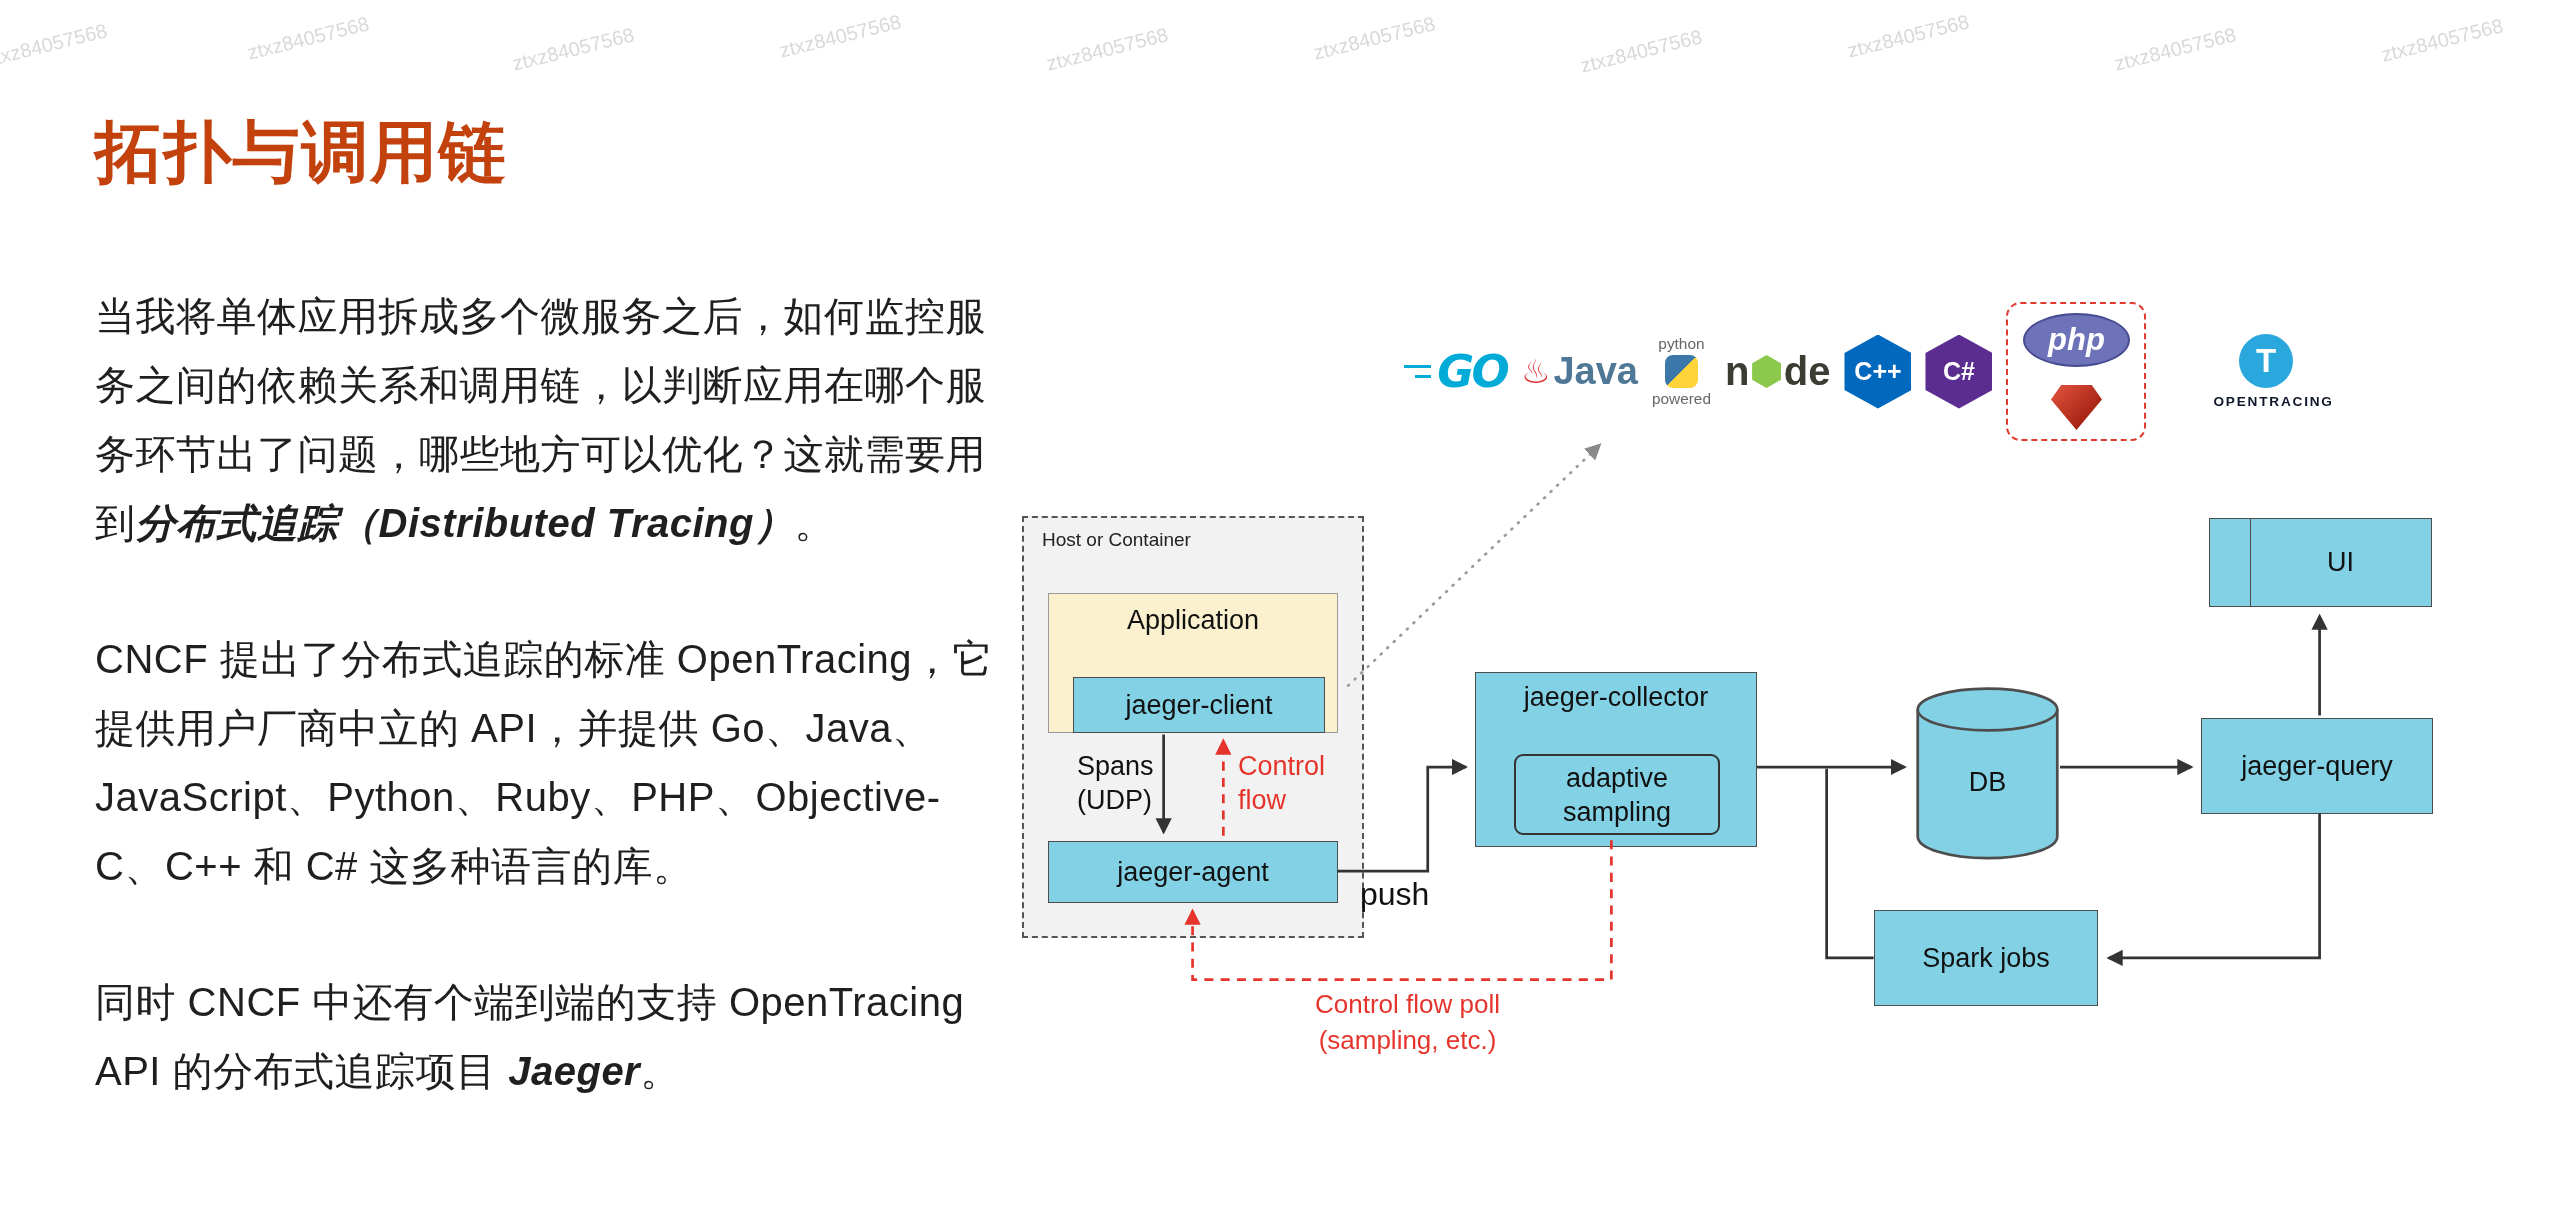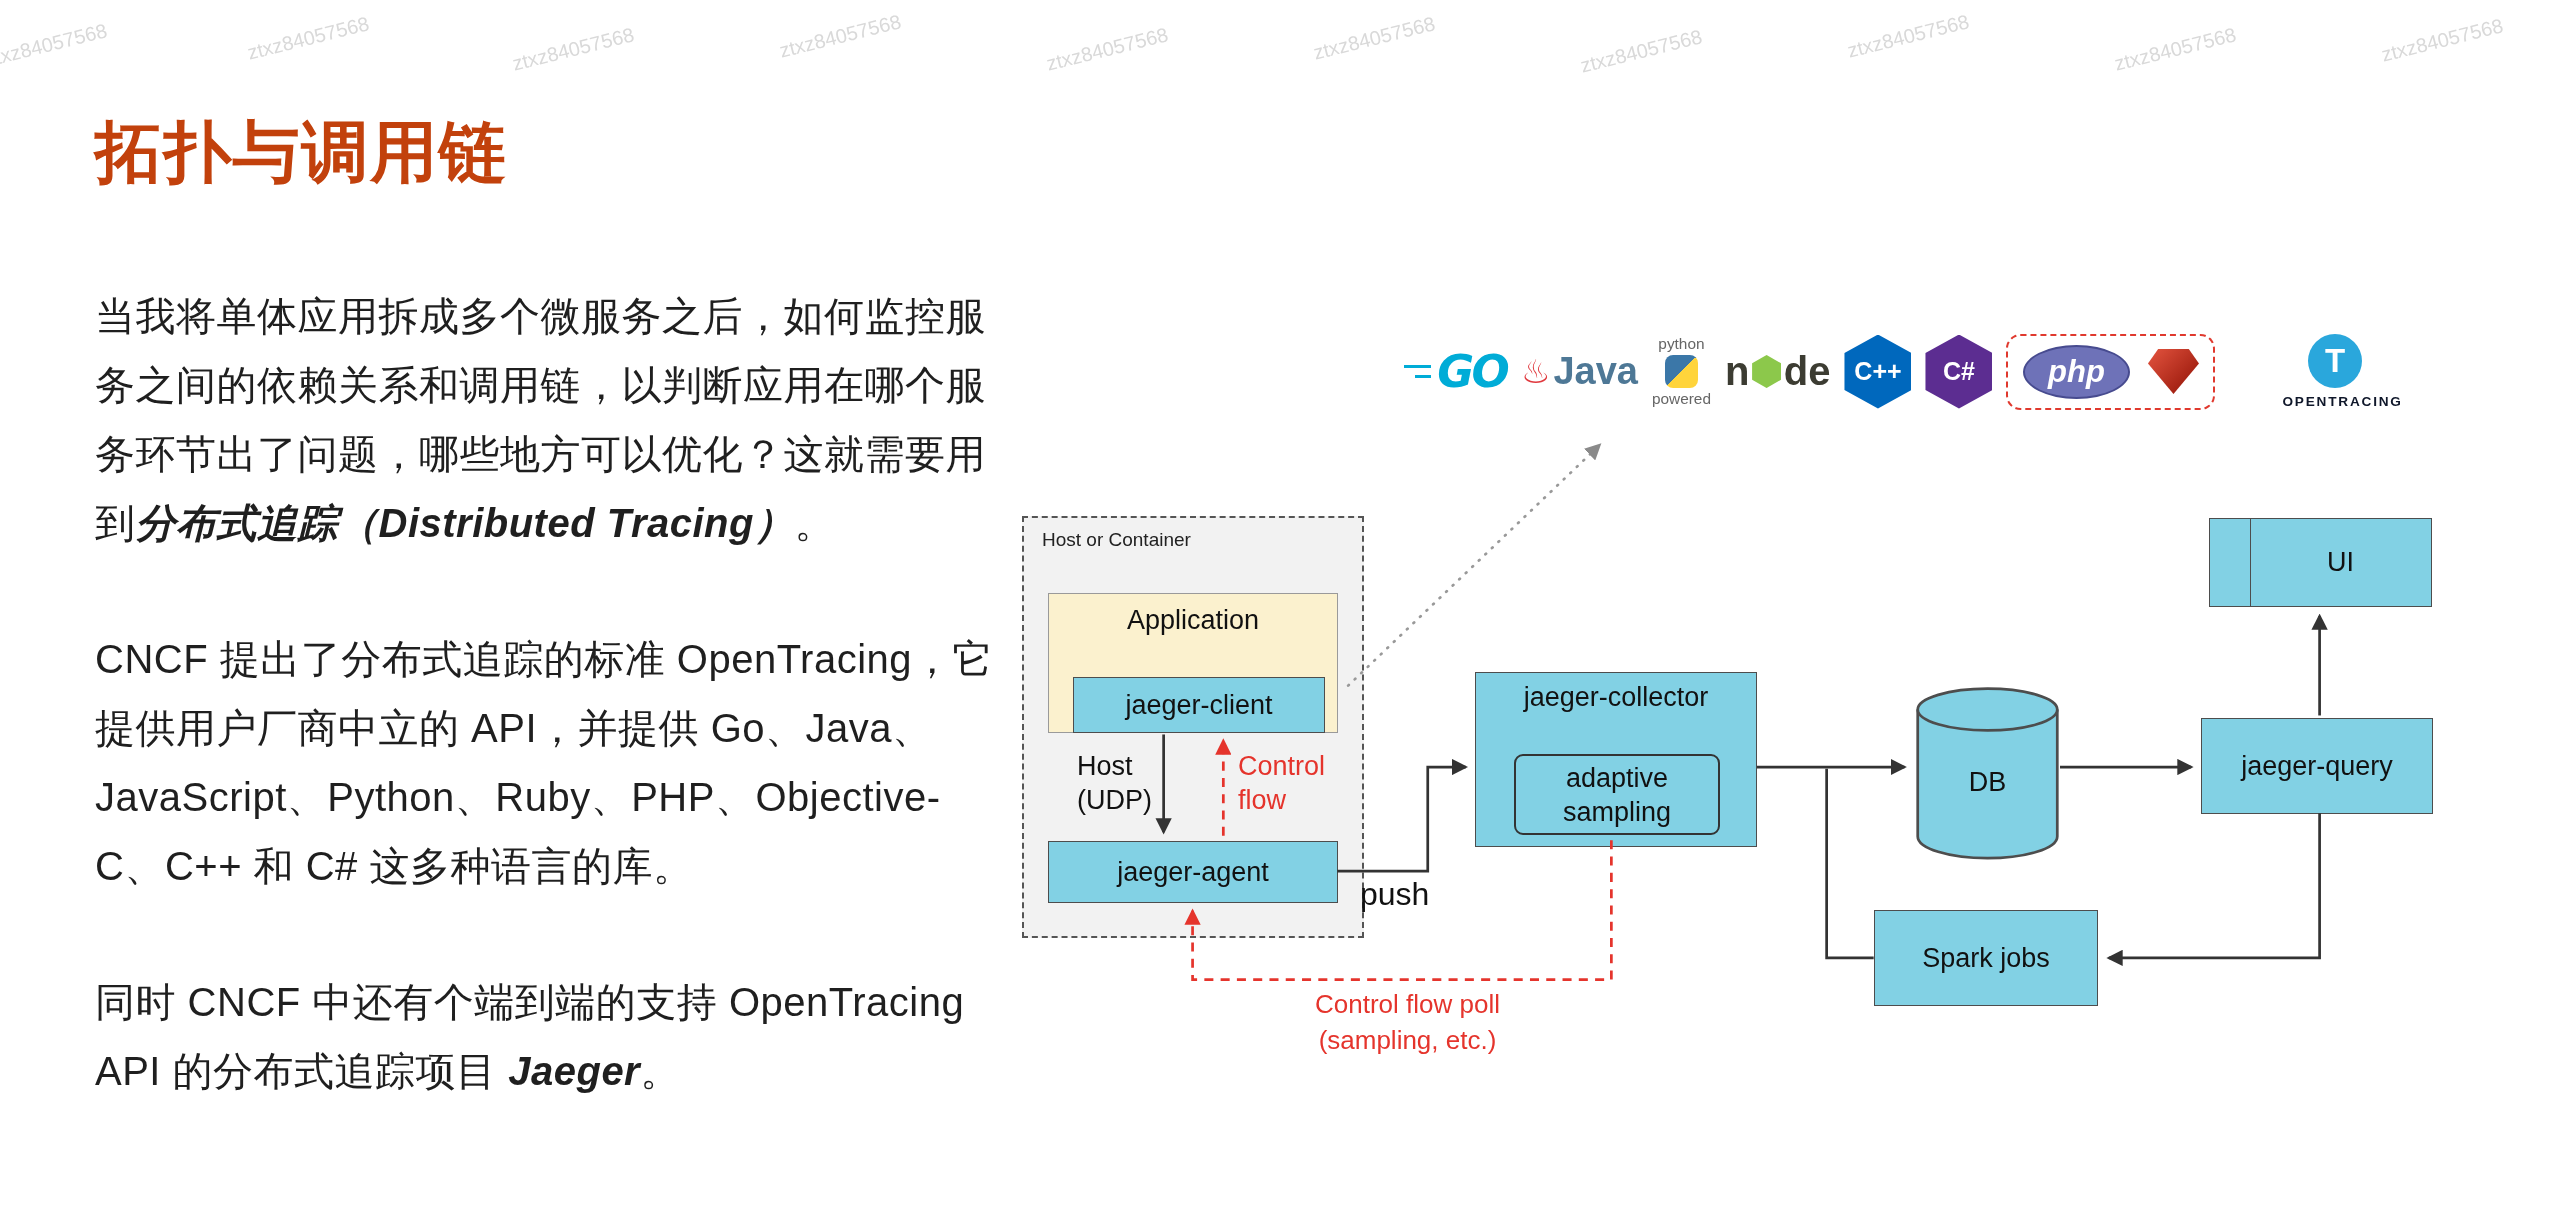--- a/index.html
+++ b/index.html
@@ -159,21 +159,21 @@
     clip-path: polygon(50% 0, 100% 25%, 100% 75%, 50% 100%, 0 75%, 0 25%);
     display: flex; align-items: center; justify-content: center;
     color: #fff; font-weight: bold; font-size: 25px;
   }
   .hex.cpp { background: #0068BD; }
   .hex.cs  { background: #5C2D91; }
 
   .lang-highlight {
     display: flex; align-items: center; gap: 18px;
     padding: 9px 14.5px;
-    border: 2.7px dashed #E0392E; border-radius: 14.5px;
+    border: 2.7px dashed #E0392E; border-radius: 14.5px; flex-direction: column;
   }
   .php-oval {
     width: 107px; height: 54px; border-radius: 50%;
     background: #6E72B8; border: 2.7px solid #474B8F;
     display: flex; align-items: center; justify-content: center;
     color: #fff; font-style: italic; font-weight: bold; font-size: 31px;
   }
   .ruby-gem {
     width: 51px; height: 45px;
     background: linear-gradient(135deg, #E4543F, #8E1004);
@@ -253,21 +253,21 @@
     <div class="box ui-box">
       <span class="ui-divider"></span>
       <span>UI</span>
     </div>
 
     <div class="box spark-box">
       <span>Spark jobs</span>
     </div>
 
     <div class="label spans-label">
-      <div>Host</div>
+      <div>Spans</div>
       <div>(UDP)</div>
     </div>
     <div class="label control-label">
       <div>Control</div>
       <div>flow</div>
     </div>
     <div class="label push-label">push</div>
     <div class="label poll-label">
       <div>Control flow poll</div>
       <div>(sampling, etc.)</div>

